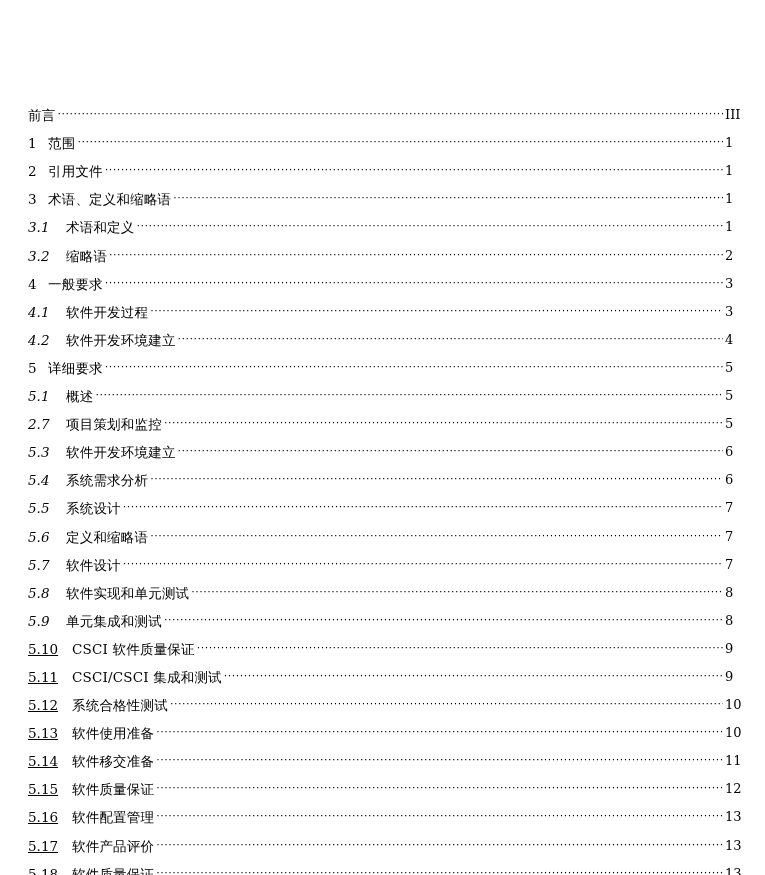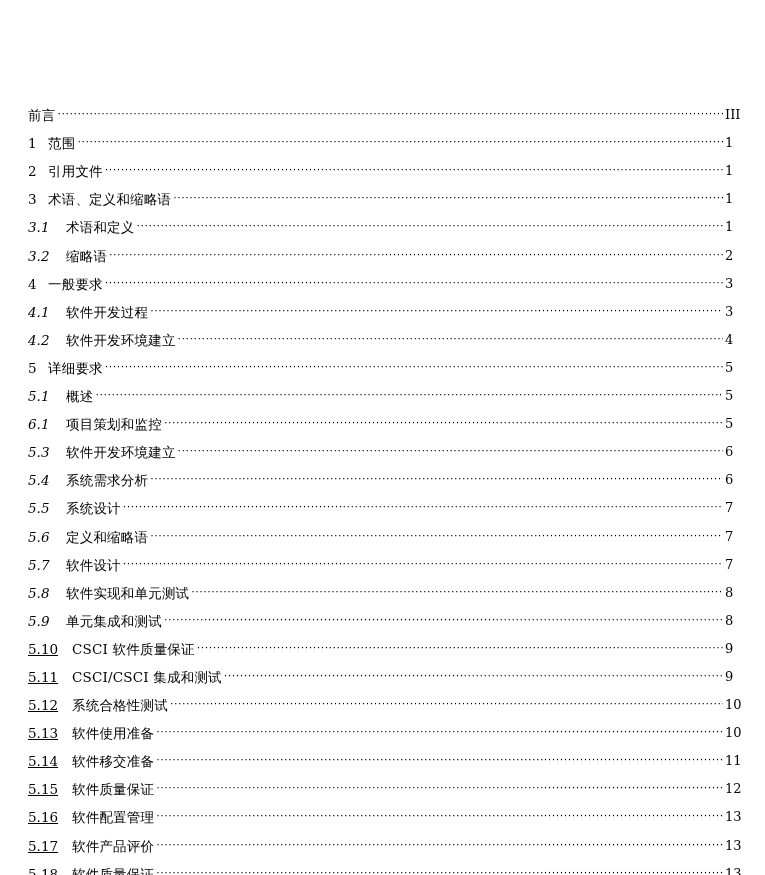--- a/index.html
+++ b/index.html
@@ -182,21 +182,21 @@
       </li>
       <li class="toc-row">
         <span class="toc-num num-w2">5.1</span>
         <span class="toc-label">概述</span>
         <span class="toc-dots">
           <span>····································································································································································································································································</span>
         </span>
         <span class="toc-page">5</span>
       </li>
       <li class="toc-row">
-        <span class="toc-num num-w2">6.1</span>
+        <span class="toc-num num-w2">2.7</span>
         <span class="toc-label">项目策划和监控</span>
         <span class="toc-dots">
           <span>····································································································································································································································································</span>
         </span>
         <span class="toc-page">5</span>
       </li>
       <li class="toc-row">
         <span class="toc-num num-w2">5.3</span>
         <span class="toc-label">软件开发环境建立</span>
         <span class="toc-dots">

